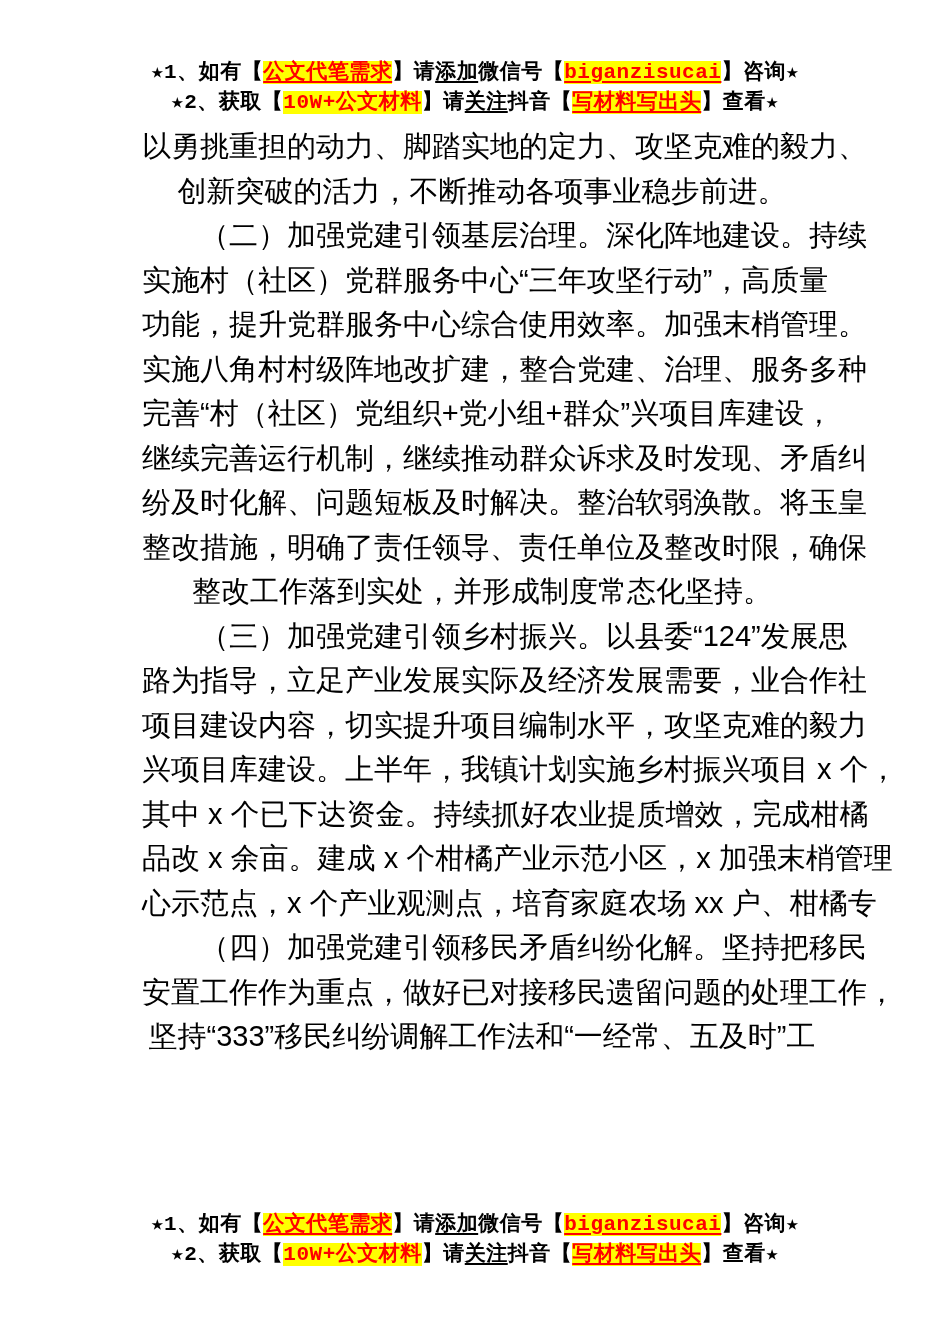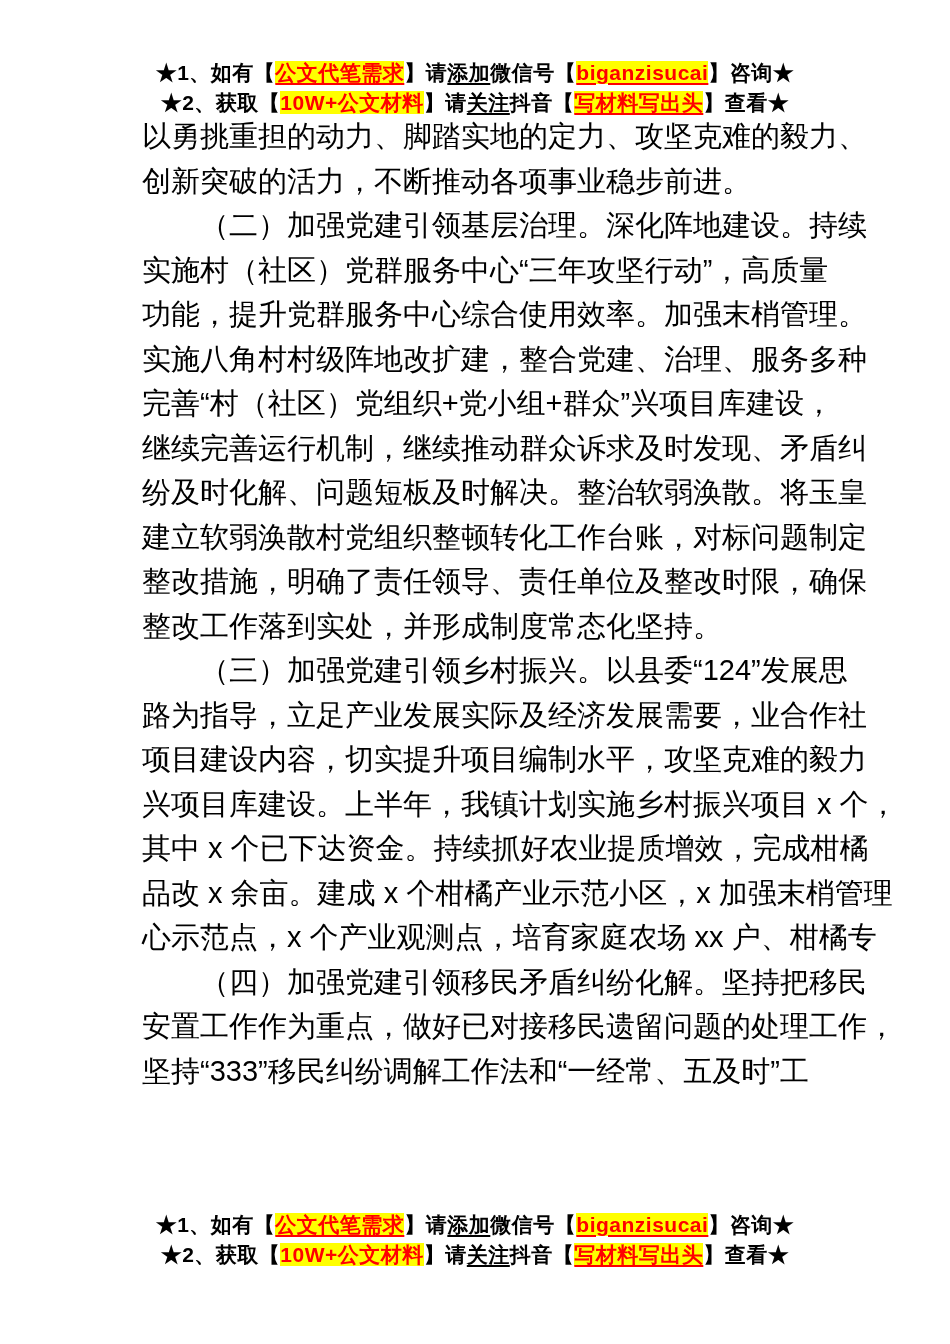--- a/index.html
+++ b/index.html
@@ -12,32 +12,34 @@
     overflow:hidden;
   }
   .watermark{
     position:absolute;left:0;right:0;
     text-align:center;
     font-weight:700;
     font-size:21px;
     line-height:30px;
     letter-spacing:0.5px;
     color:#000;
+    font-family:Liberation Mono, monospace;
   }
   .watermark.header{top:58px;}
   .watermark.footer{top:1210px;}
   .wm-line{white-space:nowrap;}
   .hl{background:#ffff00;color:#ff0000;}
   .u{text-decoration:underline;text-underline-offset:3px;}
   .content{
     position:absolute;
-    top:114px;left:142px;width:680px;
+    top:124px;left:142px;width:680px;
     font-size:29px;
     line-height:44.5px;
     color:#000;
+    text-align:center;
   }
   .line{white-space:nowrap;height:44.5px;}
   .line.indent{padding-left:58px;}
   .b{font-weight:400;}
 </style>
 </head>
 <body>
 
 <div class="doc">
   <div class="watermark header" id="header-notice">
@@ -47,21 +49,20 @@
   <div class="content" id="document-body">
       <div class="line"><span>以勇挑重担的动力、脚踏实地的定力、攻坚克难的毅力、</span></div>
       <div class="line"><span>创新突破的活力，不断推动各项事业稳步前进。</span></div>
       <div class="line indent"><span class="b">（二）加强党建引领基层治理。</span><span>深化阵地建设。持续</span></div>
       <div class="line"><span>实施村（社区）党群服务中心“三年攻坚行动”，高质量</span></div>
       <div class="line"><span>功能，提升党群服务中心综合使用效率。加强末梢管理。</span></div>
       <div class="line"><span>实施八角村村级阵地改扩建，整合党建、治理、服务多种</span></div>
       <div class="line"><span>完善“村（社区）党组织+党小组+群众”兴项目库建设，</span></div>
       <div class="line"><span>继续完善运行机制，继续推动群众诉求及时发现、矛盾纠</span></div>
       <div class="line"><span>纷及时化解、问题短板及时解决。整治软弱涣散。将玉皇</span></div>
-      <div class="line"><span>建立软弱涣散村党组织整顿转化工作台账，对标问题制定</span></div>
       <div class="line"><span>整改措施，明确了责任领导、责任单位及整改时限，确保</span></div>
       <div class="line"><span>整改工作落到实处，并形成制度常态化坚持。</span></div>
       <div class="line indent"><span class="b">（三）加强党建引领乡村振兴。</span><span>以县委“124”发展思</span></div>
       <div class="line"><span>路为指导，立足产业发展实际及经济发展需要，业合作社</span></div>
       <div class="line"><span>项目建设内容，切实提升项目编制水平，攻坚克难的毅力</span></div>
       <div class="line"><span>兴项目库建设。上半年，我镇计划实施乡村振兴项目 x 个，</span></div>
       <div class="line"><span>其中 x 个已下达资金。持续抓好农业提质增效，完成柑橘</span></div>
       <div class="line"><span>品改 x 余亩。建成 x 个柑橘产业示范小区，x 加强末梢管理</span></div>
       <div class="line"><span>心示范点，x 个产业观测点，培育家庭农场 xx 户、柑橘专</span></div>
       <div class="line indent"><span class="b">（四）加强党建引领移民矛盾纠纷化解。</span><span>坚持把移民</span></div>

